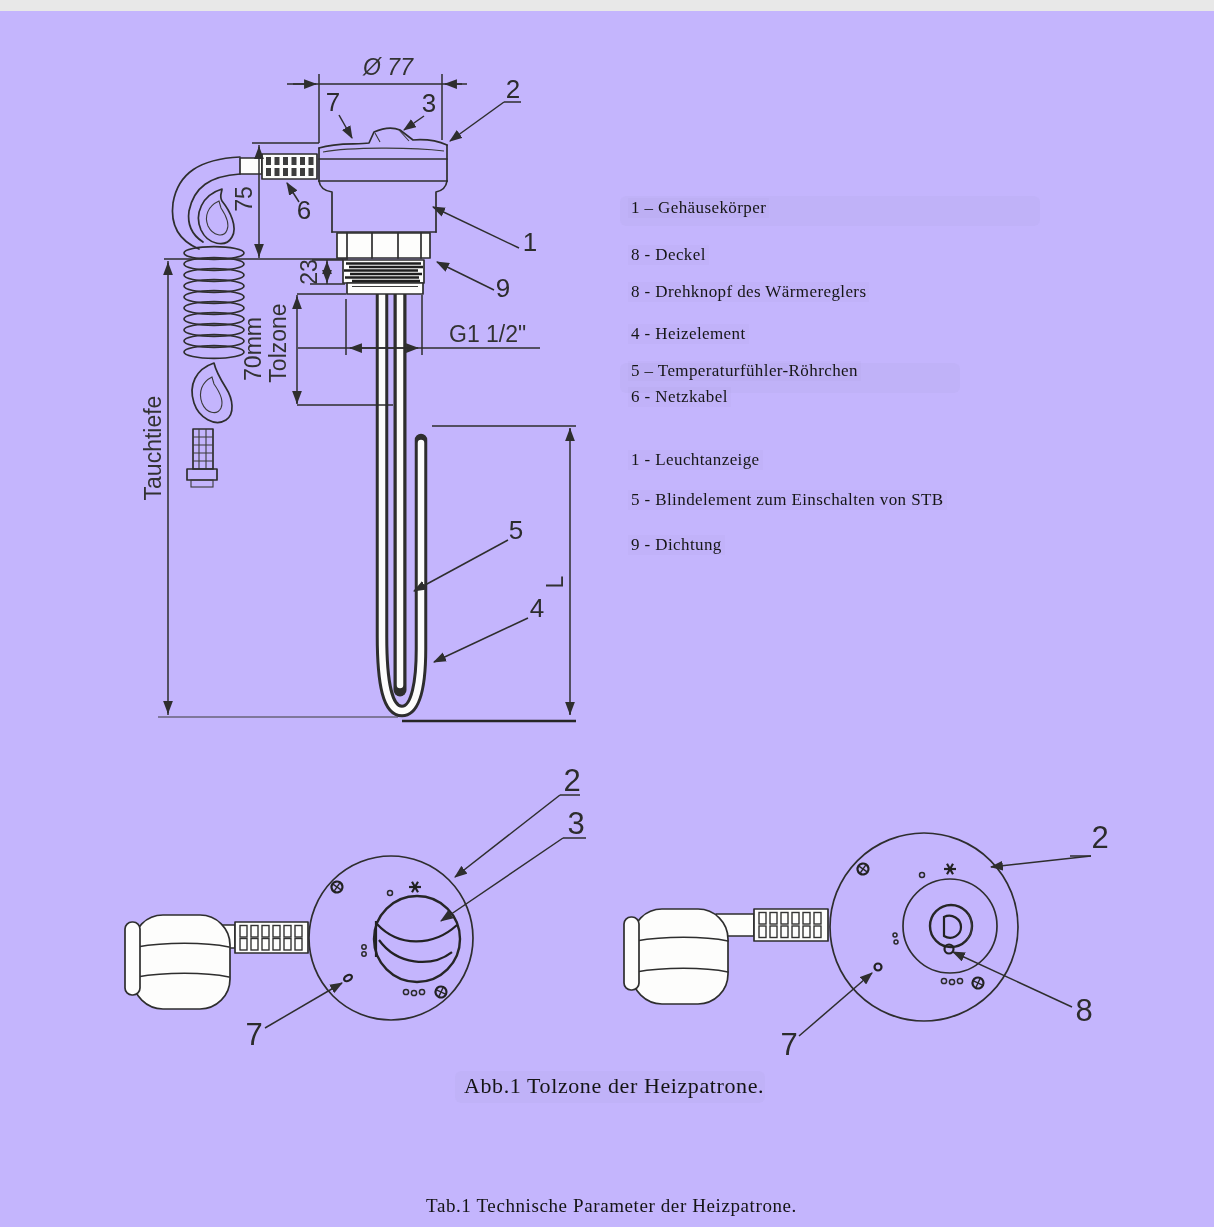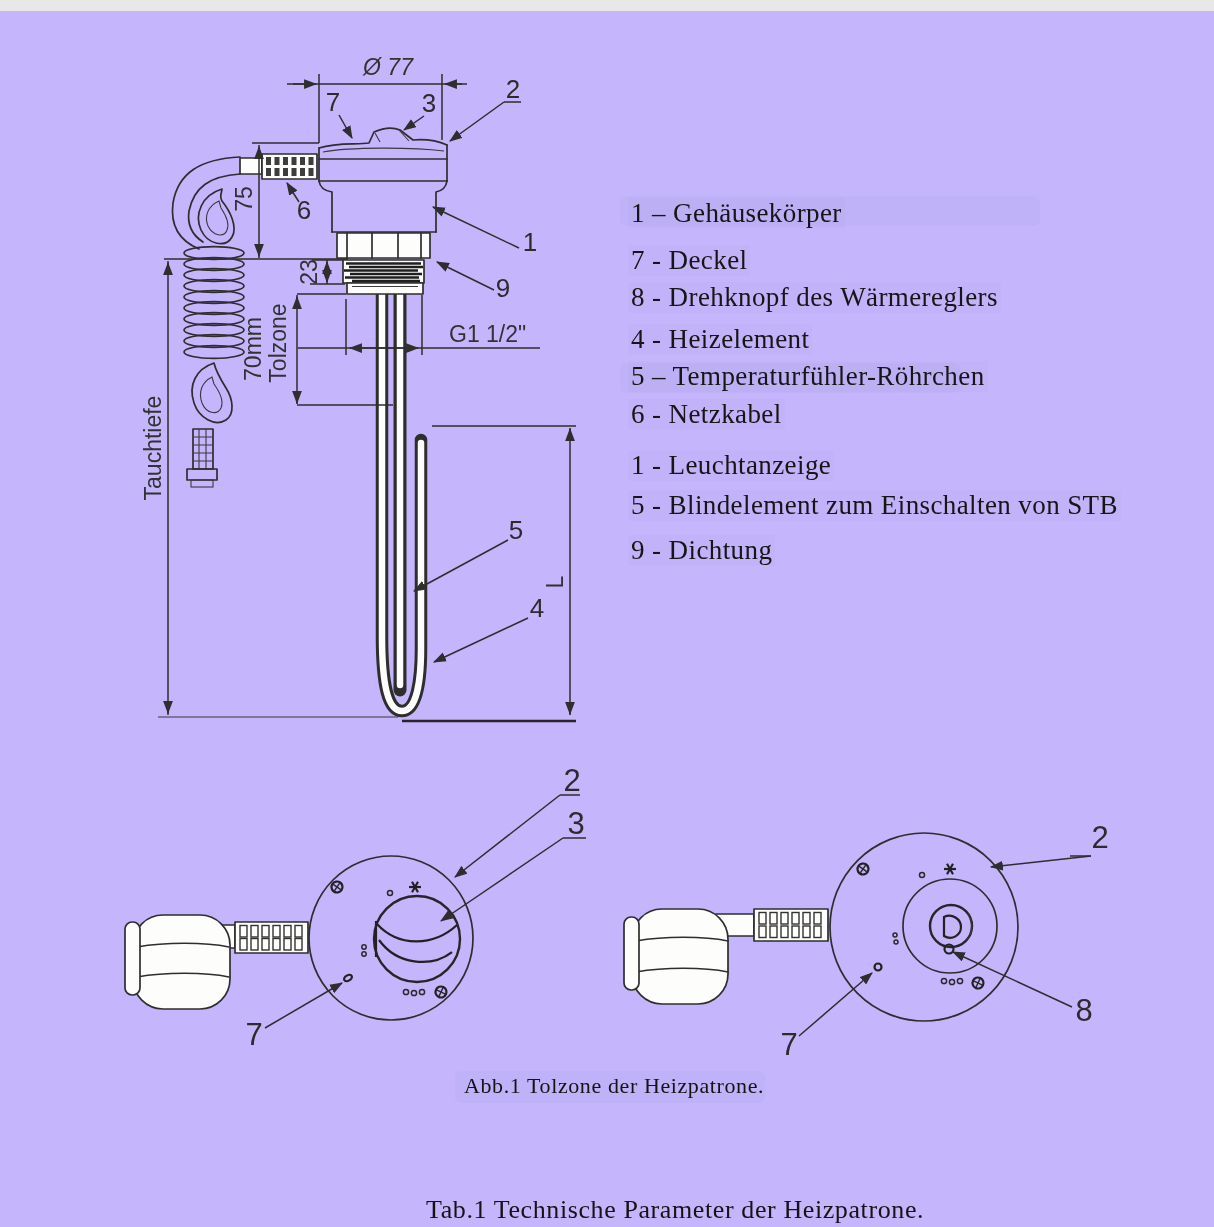--- a/index.html
+++ b/index.html
@@ -1,20 +1,20 @@
 <!DOCTYPE html>
 <html><head>
 <meta charset="utf-8">
 <style>
   html,body{margin:0;padding:0;background:#e8e8e8;}
   .page{position:relative;width:1214px;height:1227px;background:#c4b5fd;overflow:hidden;
         font-family:"Liberation Serif", serif;color:#1b1b1b;margin-top:11px;}
   .drawing-svg{position:absolute;left:0;top:0;}
   .legend{position:absolute;left:628px;top:0;width:470px;}
-  .legend-item{position:absolute;left:0;font-size:27px;letter-spacing:.4px;white-space:nowrap;
+  .legend-item{position:absolute;left:0;font-size:17px;letter-spacing:.4px;white-space:nowrap;
                color:#161616;background:rgba(60,60,60,0.02);padding:0 3px;}
   .caption{position:absolute;font-size:22px;letter-spacing:.6px;color:#141414;white-space:nowrap;}
   .patch{position:absolute;background:rgba(90,90,90,0.03);border-radius:6px;}
   
   .ln{fill:none;stroke:#2e2e2e;stroke-width:1.7;stroke-linecap:round;stroke-linejoin:round;}
   .thin{fill:none;stroke:#3a3a3a;stroke-width:1.1;}
   .thick{fill:none;stroke:#262626;stroke-width:2.4;}
   .wfill{fill:#fdfdfc;stroke:#2e2e2e;stroke-width:1.7;stroke-linejoin:round;}
   .tube-dark{fill:none;stroke:#2e2e2e;stroke-width:12.5;stroke-linecap:round;}
   .tube-dark2{fill:none;stroke:#2e2e2e;stroke-width:13;stroke-linecap:round;}
@@ -332,26 +332,26 @@
         <line class="ld" x1="1072" y1="996" x2="953" y2="941" marker-end="url(#arr)"></line>
         <text class="callout-big" x="1084" y="1010" text-anchor="middle">8</text>
         <line class="ld" x1="799" y1="1025" x2="872" y2="962" marker-end="url(#arr)"></line>
         <text class="callout-big" x="789" y="1044" text-anchor="middle">7</text>
       </g>
     </g>
   </svg>
 
   <div class="legend">
     <div class="legend-item" style="top:187px">1 – Gehäusekörper</div>
-    <div class="legend-item" style="top:234px">7 - Deckel</div>
+    <div class="legend-item" style="top:234px">8 - Deckel</div>
     <div class="legend-item" style="top:271px">8 - Drehknopf des Wärmereglers</div>
     <div class="legend-item" style="top:313px">4 - Heizelement</div>
     <div class="legend-item" style="top:350px">5 – Temperaturfühler-Röhrchen</div>
-    <div class="legend-item" style="top:388px">6 - Netzkabel</div>
+    <div class="legend-item" style="top:376px">6 - Netzkabel</div>
     <div class="legend-item" style="top:439px">1 - Leuchtanzeige</div>
     <div class="legend-item" style="top:479px">5 - Blindelement zum Einschalten von STB</div>
     <div class="legend-item" style="top:524px">9 - Dichtung</div>
   </div>
 
   <div class="caption" style="left:464px;top:1062px">Abb.1 Tolzone der Heizpatrone.</div>
-  <div class="caption" style="left:426px;top:1184px;font-size:26px">Tab.1 Technische Parameter der Heizpatrone.</div>
+  <div class="caption" style="left:426px;top:1184px;font-size:19px">Tab.1 Technische Parameter der Heizpatrone.</div>
 
 </div>
 
 </body></html>

